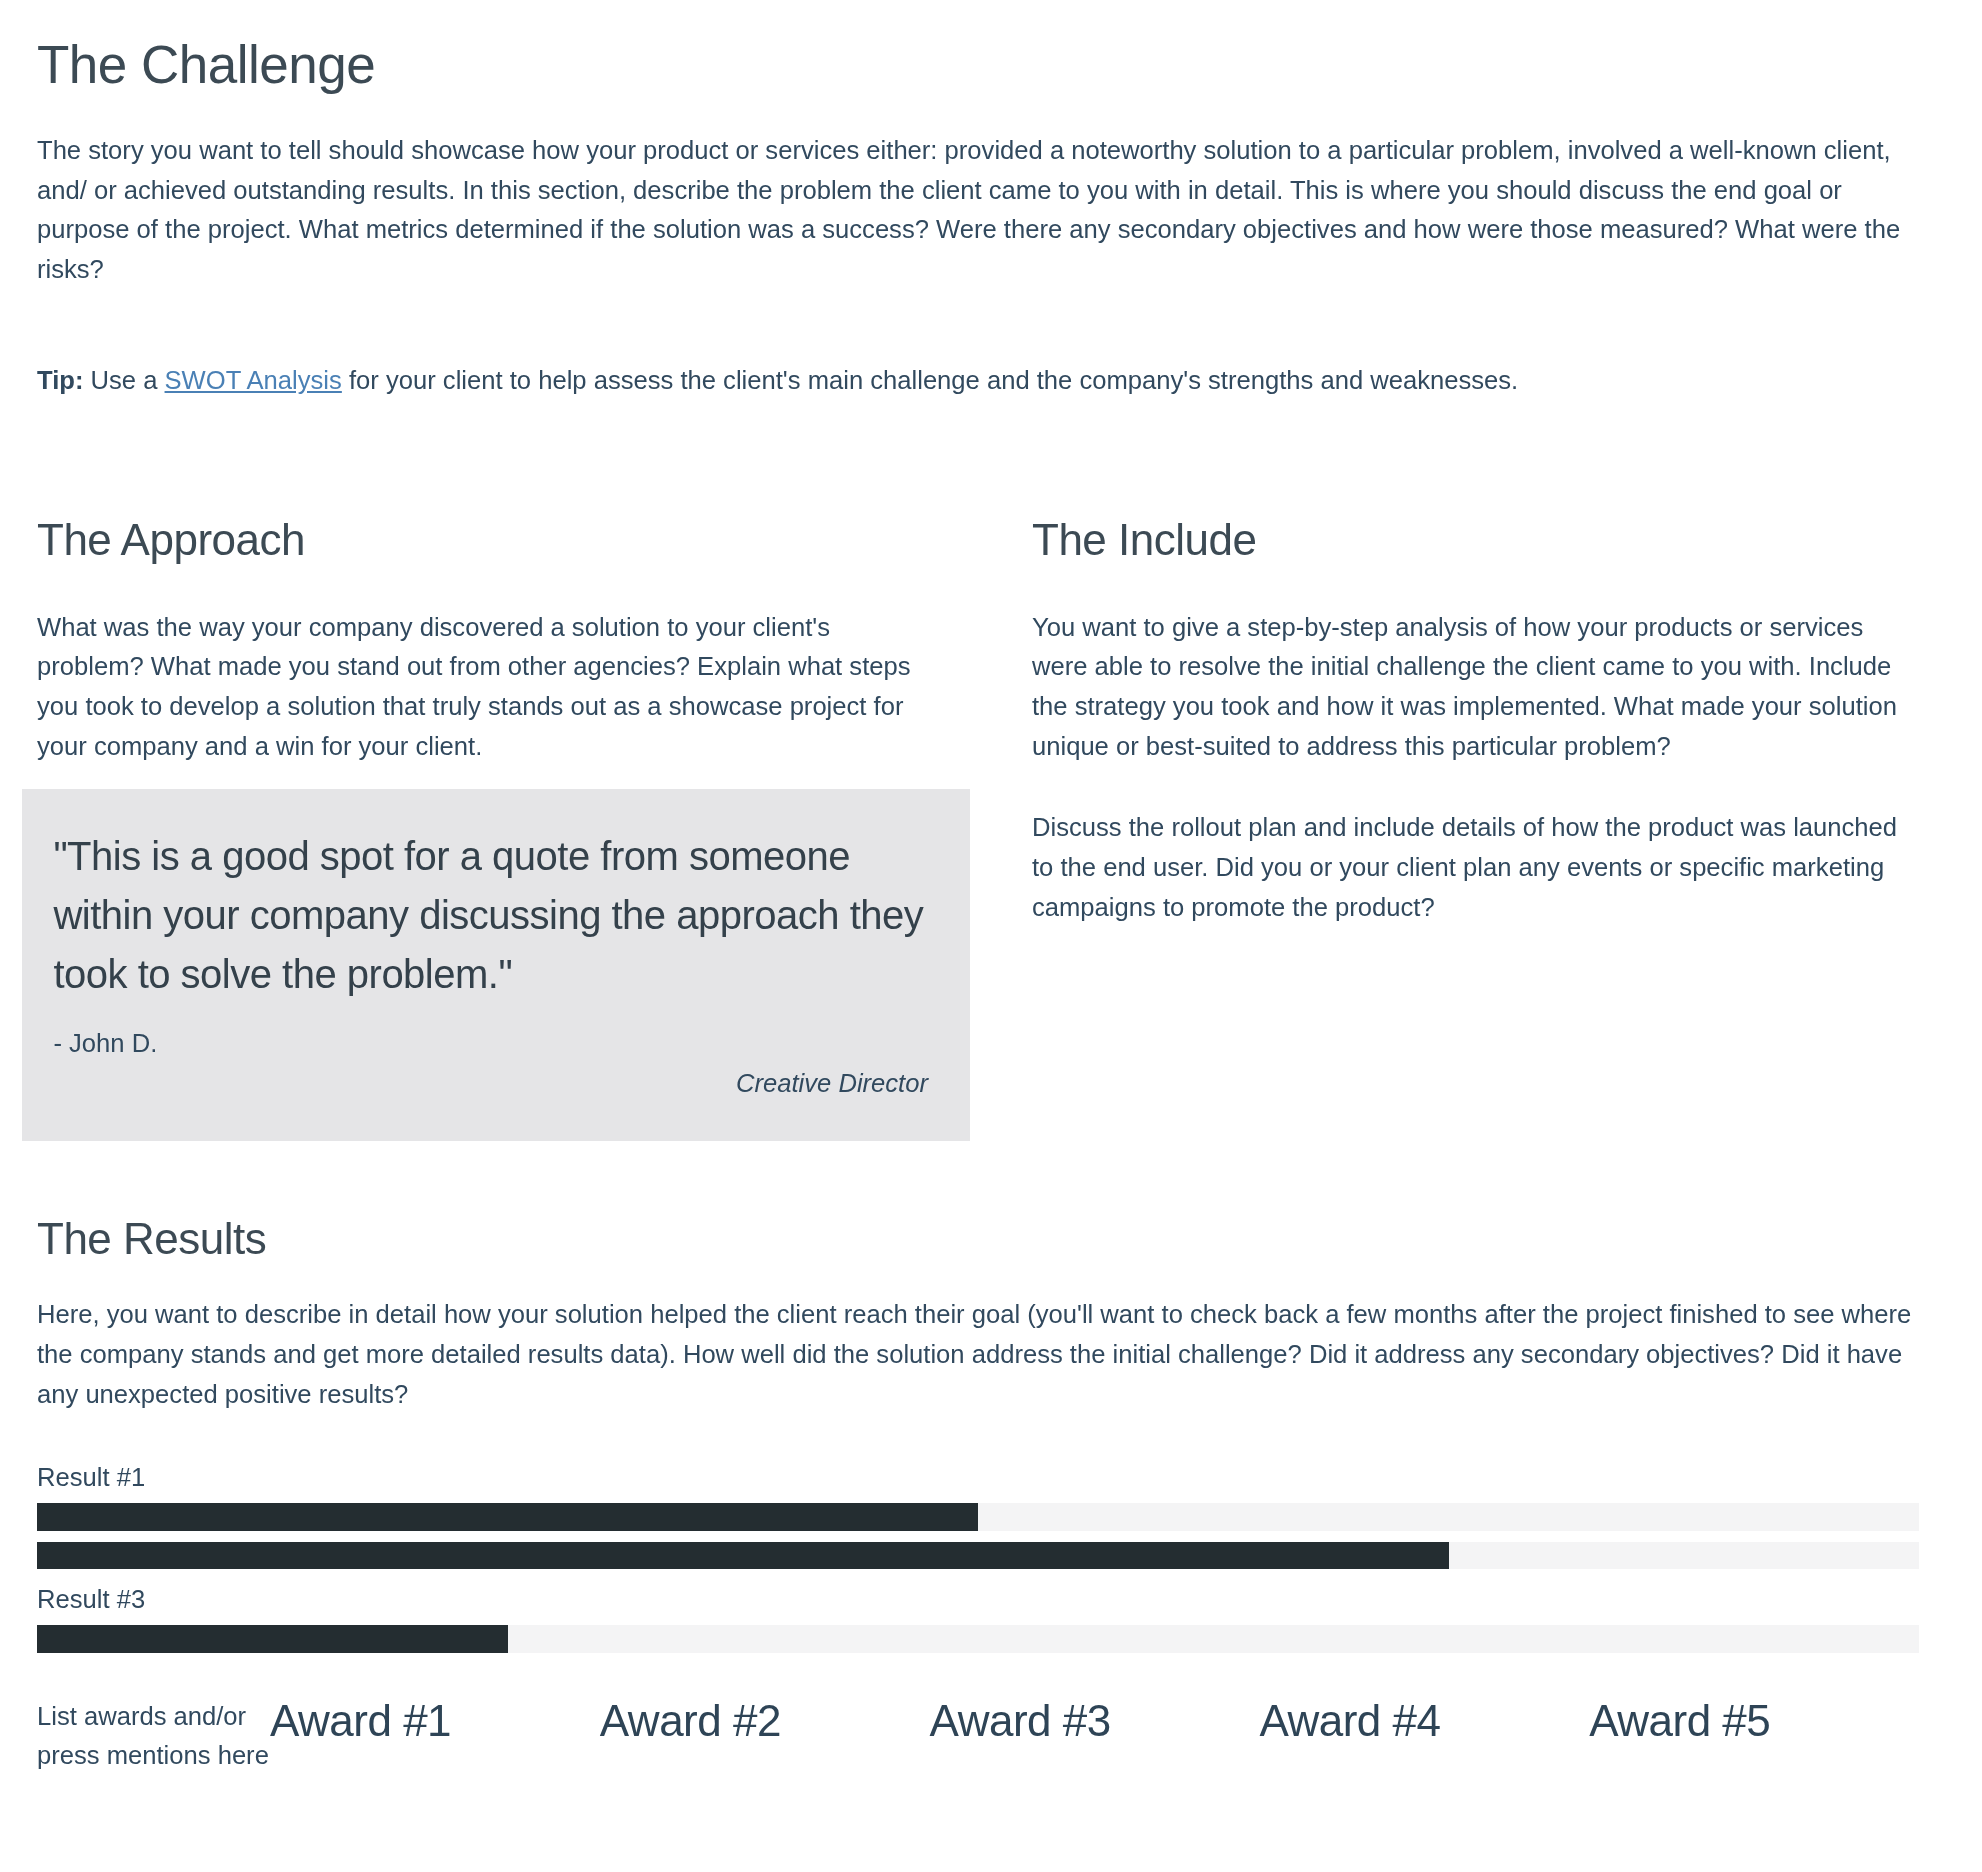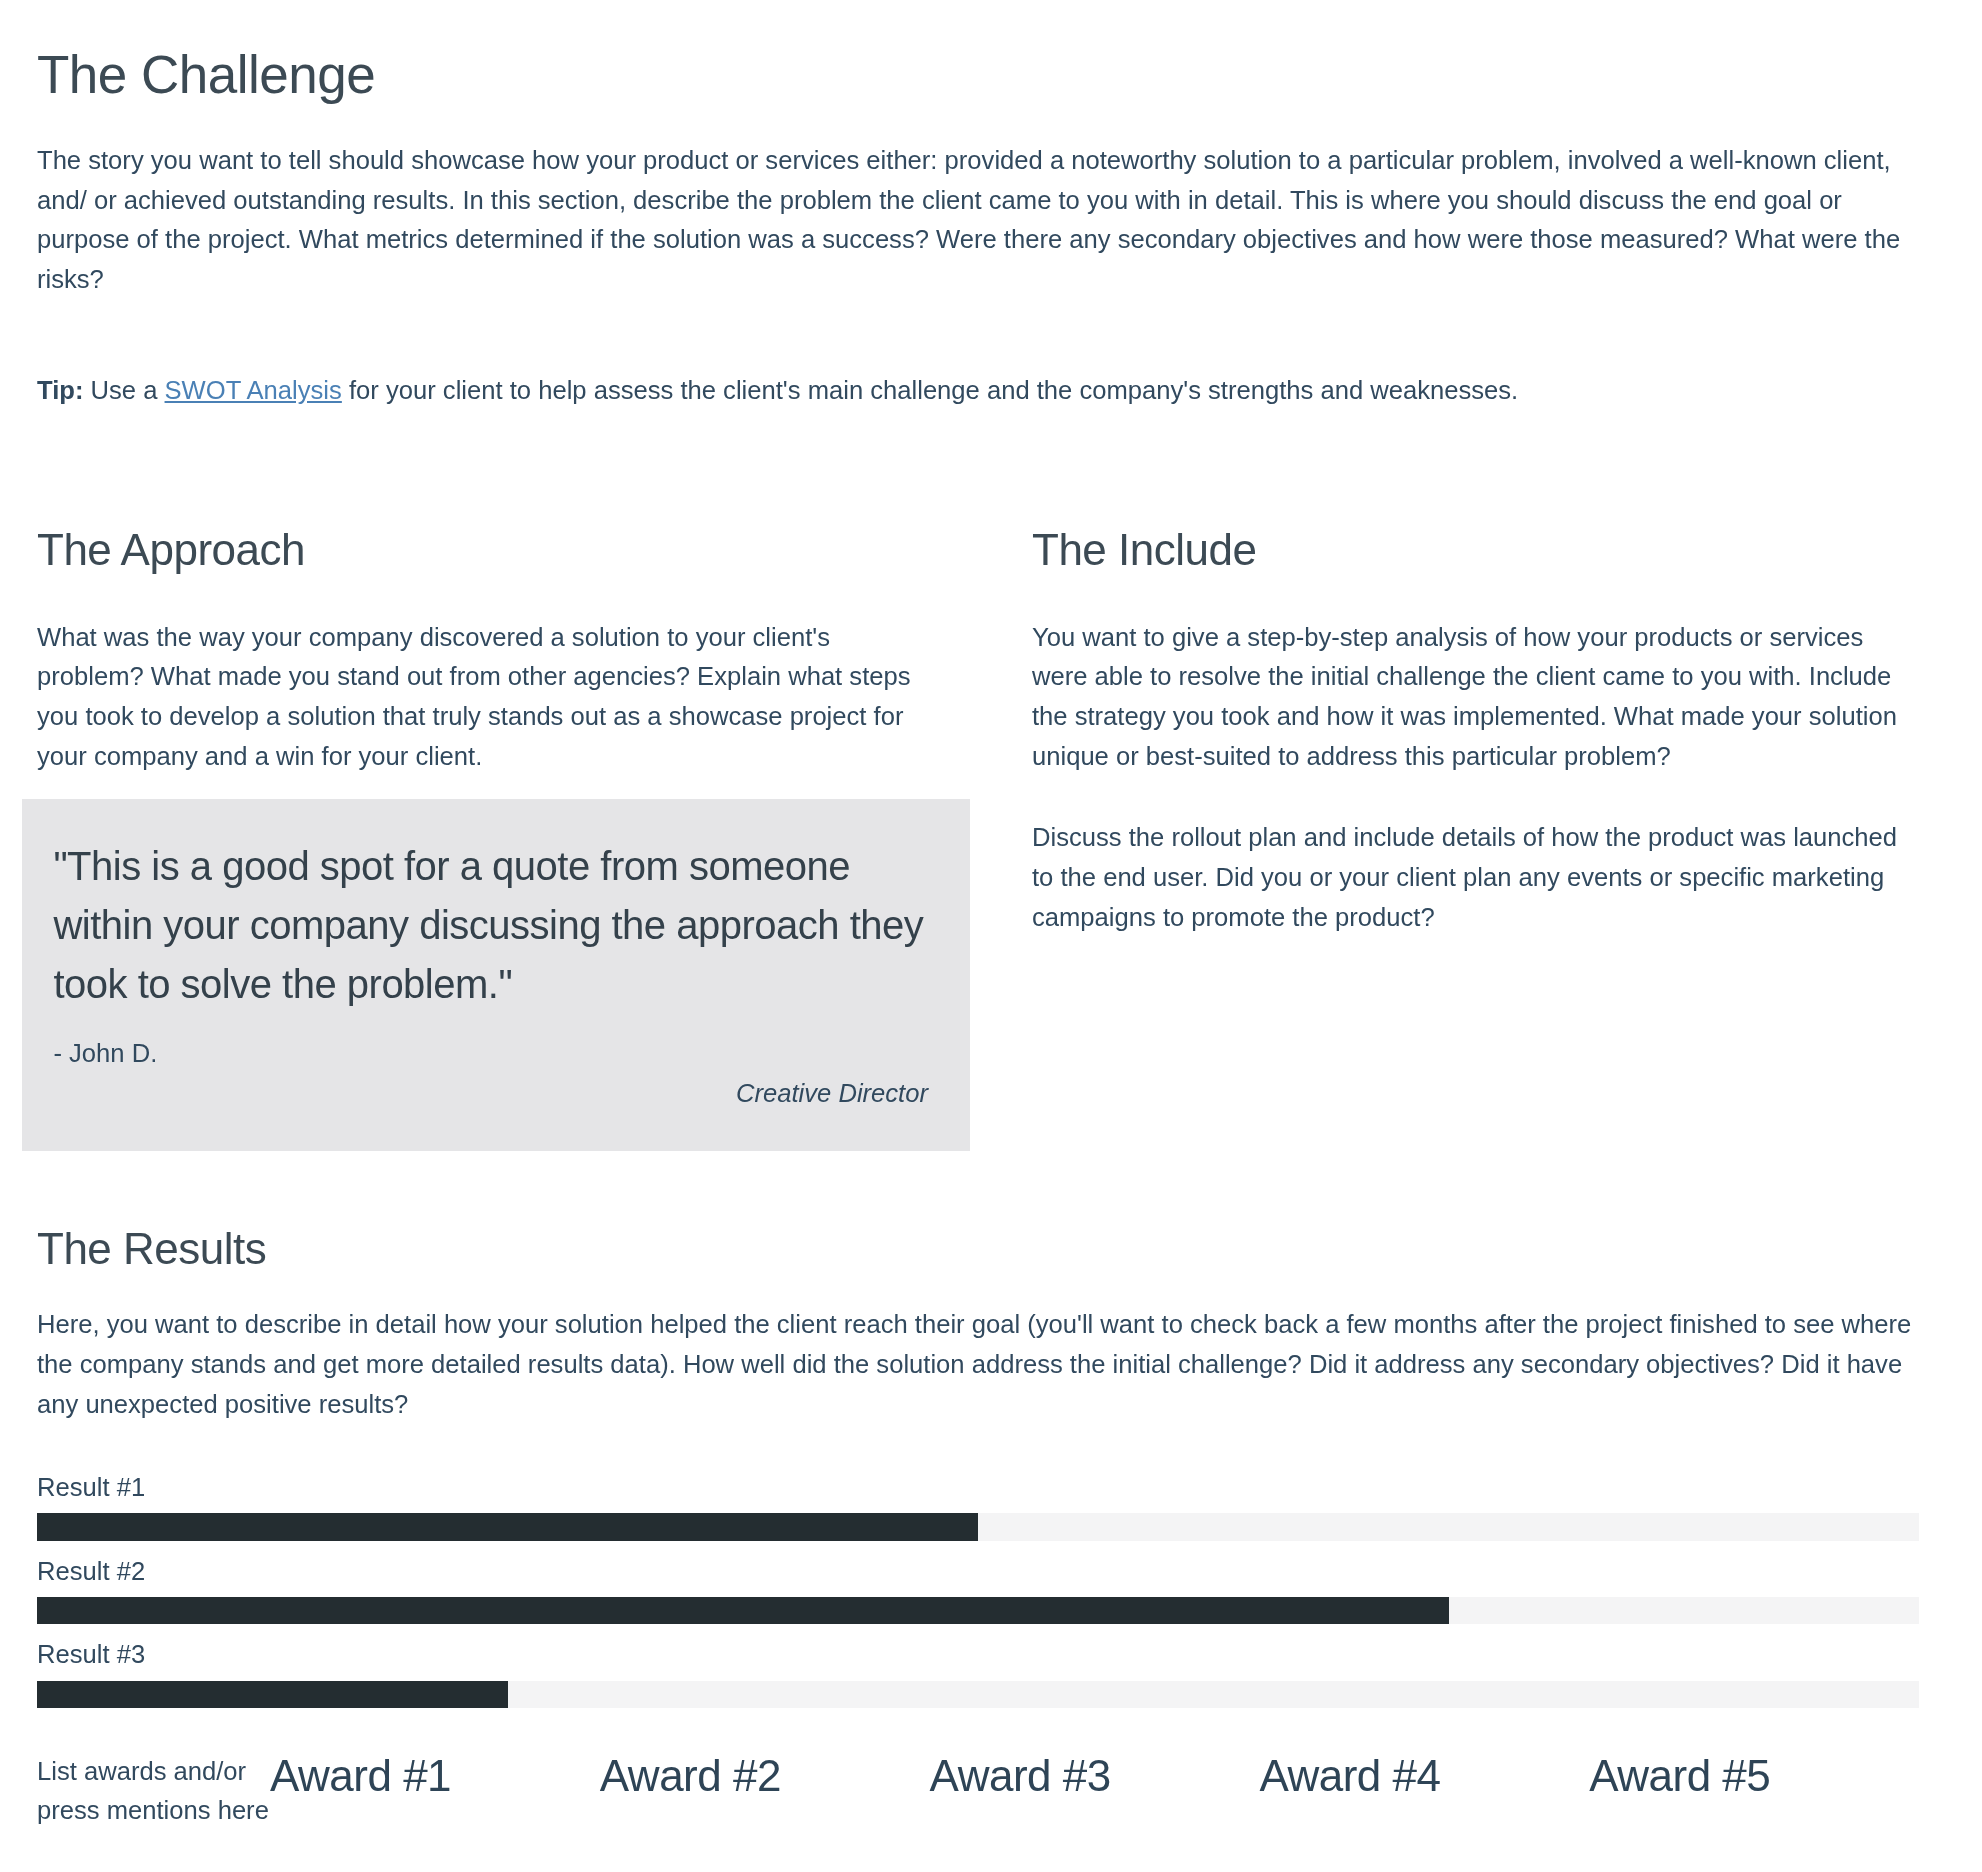--- a/index.html
+++ b/index.html
@@ -16,21 +16,21 @@
     line-height: 1.55;
     color: #31495e;
     padding: 0 64px 0 37px;
   }
   h1, h2 {
     font-weight: 300;
     color: #3c4a54;
     letter-spacing: -0.5px;
     margin: 0;
   }
-  h1 { font-size: 53px; line-height: 1.15; padding-top: 45px; }
+  h1 { font-size: 53px; line-height: 1.15; padding-top: 35px; }
   h2 { font-size: 44px; line-height: 1.15; }
   p { margin: 0; }
   .body-para { margin-top: 35px; }
   .tip { margin-top: 71px; }
   .tip b { font-weight: bold; }
   .link {
     color: #4a80b5;
     cursor: pointer;
   }
   .columns {
@@ -130,21 +130,20 @@
     <p class="body-para">Here, you want to describe in detail how your solution helped the client reach their goal (you'll want to check back a few months after the project finished to see where the company stands and get more detailed results data). How well did the solution address the initial challenge? Did it address any secondary objectives? Did it have any unexpected positive results?</p>
     <div class="bars">
   <div class="bar-row">
     <div class="bar-label">Result #1</div>
     <div class="bar-track">
       <div class="bar-fill" style="width: 50%;"></div>
     </div>
   </div>
 
   <div class="bar-row">
-    <div class="bar-label">Result #2</div>
     <div class="bar-track">
       <div class="bar-fill" style="width: 75%;"></div>
     </div>
   </div>
 
   <div class="bar-row">
     <div class="bar-label">Result #3</div>
     <div class="bar-track">
       <div class="bar-fill" style="width: 25%;"></div>
     </div>

